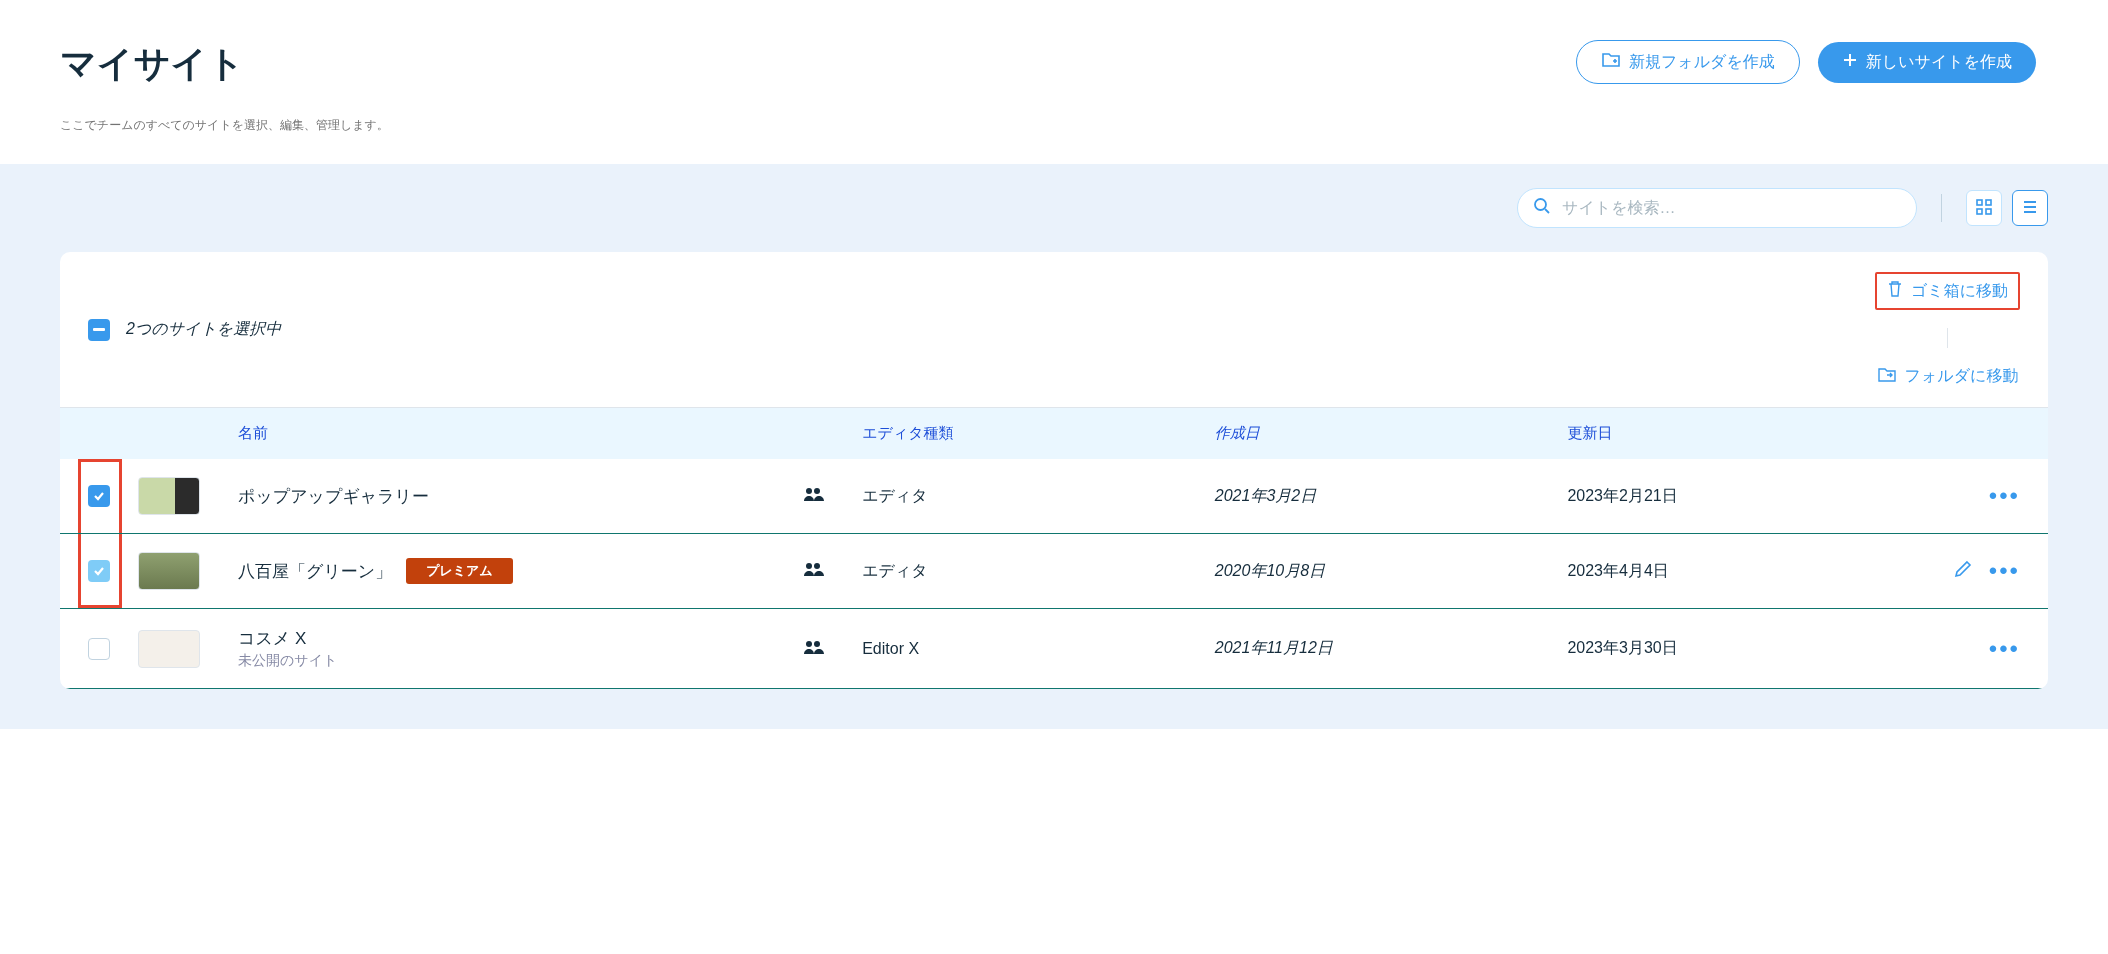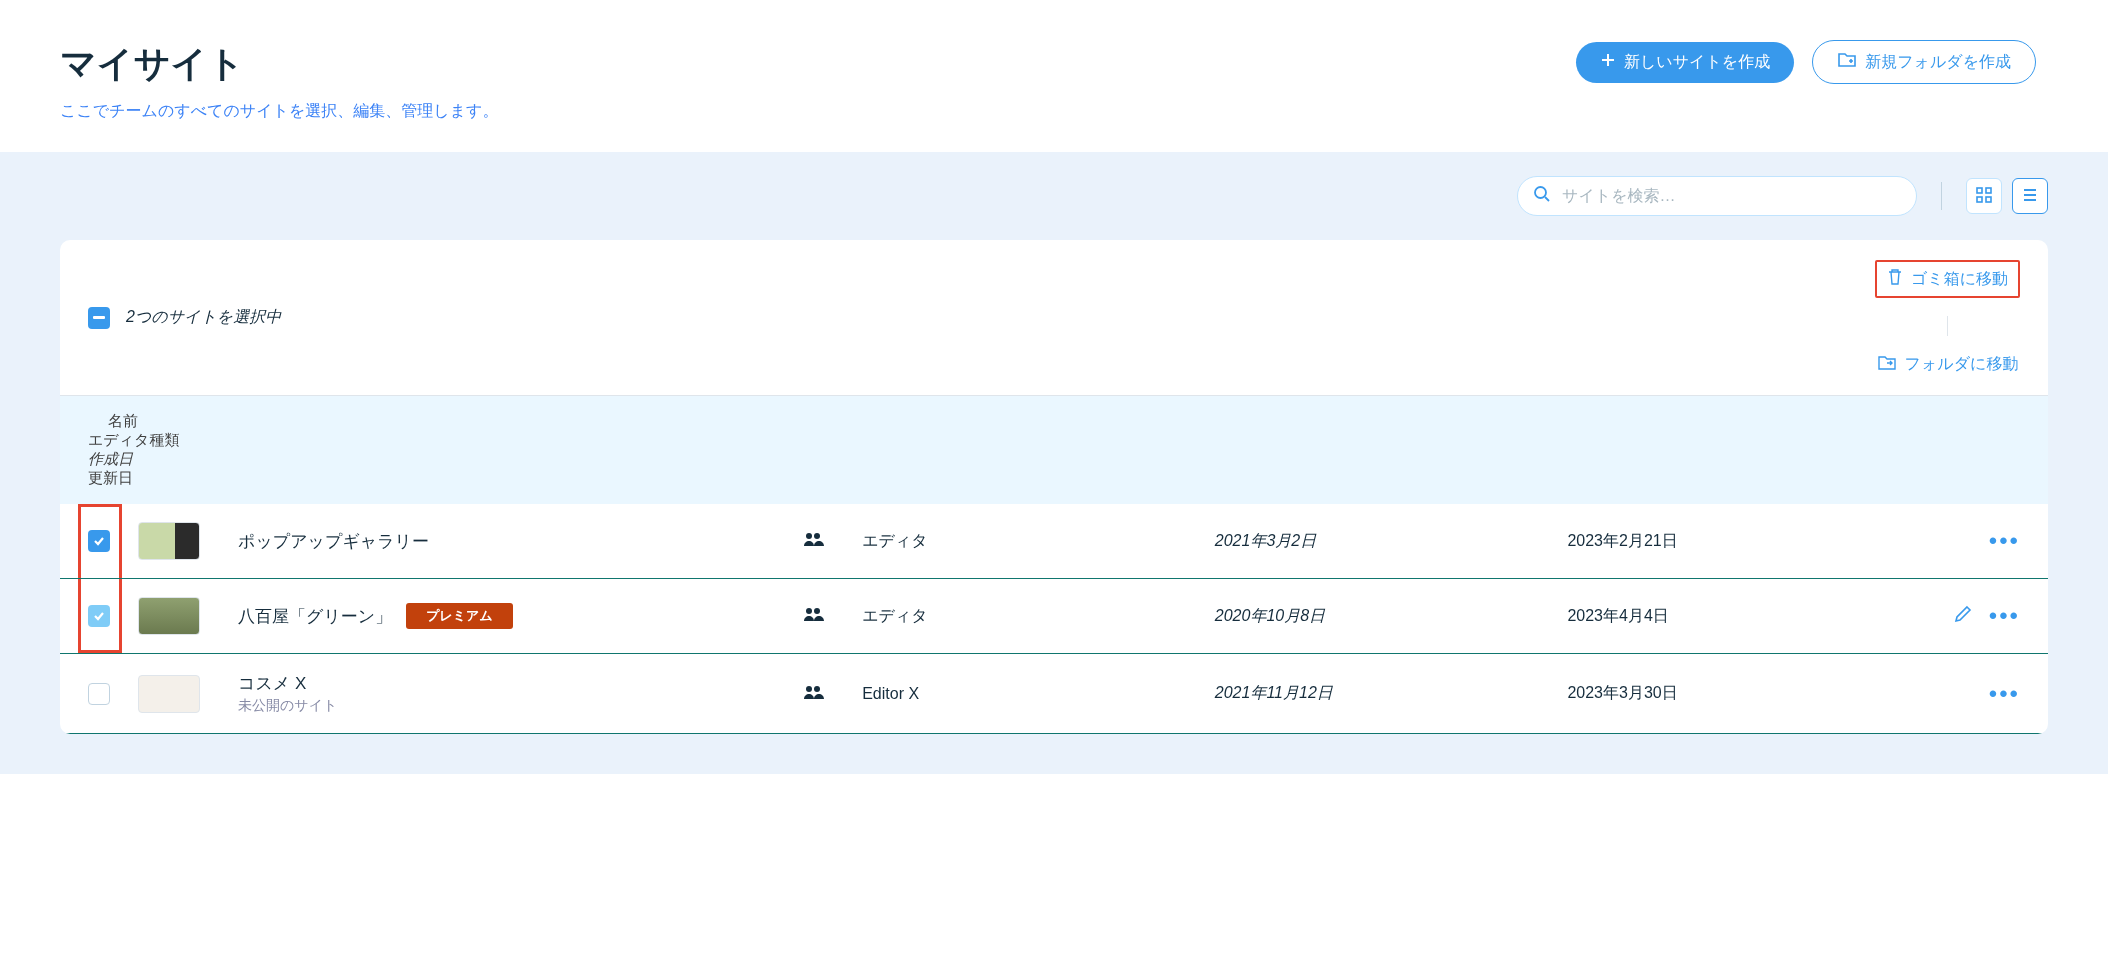--- a/index.html
+++ b/index.html
@@ -1,20 +1,20 @@
 <!DOCTYPE html>
 <html><head>
 <meta charset="utf-8">
 <style>
 * { margin: 0; padding: 0; box-sizing: border-box; }
 body { font-family: -apple-system, BlinkMacSystemFont, "Hiragino Sans", "Yu Gothic", sans-serif; background: #fff; color: #162d3d; }
 .header-section { padding: 40px 72px 30px 60px; display: flex; justify-content: space-between; align-items: flex-start; background: #fff; }
 .header-left { display: flex; flex-direction: column; gap: 12px; }
 .page-title { font-size: 36px; font-weight: 700; color: #162d3d; }
-.page-subtitle { font-size: 16px; color: #3b82f6; }
+.page-subtitle { font-size: 12px; color: #737373; margin-top: 16px; }
 .header-right { display: flex; gap: 18px; align-items: center; }
 .btn { border-radius: 24px; padding: 10px 24px; font-size: 16px; cursor: pointer; display: inline-flex; align-items: center; gap: 8px; border: none; }
 .btn-outline { background: #fff; border: 1px solid #3899ec; color: #3899ec; }
 .btn-primary { background: #3899ec; color: #fff; }
 .toolbar-section { background: #eaf2fb; padding: 24px 60px; display: flex; justify-content: flex-end; align-items: center; gap: 24px; }
 .search-wrap { position: relative; width: 400px; }
 .search-input { width: 100%; border: 1px solid #c1e4fe; border-radius: 24px; padding: 10px 18px 10px 44px; font-size: 16px; background: #fff; color: #577083; outline: none; }
 .search-input::placeholder { color: #a8b7c0; }
 .search-icon { position: absolute; left: 16px; top: 50%; transform: translateY(-50%); }
 .toolbar-divider { width: 1px; height: 28px; background: #c1d3e0; }
@@ -25,21 +25,21 @@
 .panel { background: #fff; border-radius: 10px; overflow: hidden; }
 .selection-bar { display: flex; justify-content: space-between; align-items: center; padding: 20px 28px; border-bottom: 1px solid #dfe5eb; }
 .selection-left { display: flex; align-items: center; gap: 16px; }
 .check-indeterminate { width: 22px; height: 22px; background: #3899ec; border-radius: 4px; display: flex; align-items: center; justify-content: center; }
 .check-indeterminate::after { content: ""; width: 12px; height: 3px; background: #fff; border-radius: 1px; }
 .selection-text { font-size: 16px; color: #162d3d; font-style: italic; }
 .selection-right { display: flex; align-items: center; gap: 18px; flex-direction: column; }
 .action-link { color: #3899ec; font-size: 16px; cursor: pointer; display: inline-flex; align-items: center; gap: 8px; }
 .action-divider { width: 1px; height: 20px; background: #dfe5eb; }
 .highlight-box { border: 2px solid #e64430; padding: 6px 10px; border-radius: 2px; }
-.table-header { display: flex; align-items: flex-start; padding: 16px 28px; background: #eaf7ff; font-size: 15px; color: #404040; flex-direction: column; }
+.table-header { display: flex; align-items: flex-end; padding: 16px 28px; background: #eaf7ff; font-size: 15px; color: #1d4ed8; }
 .col-check { width: 50px; }
 .col-thumb { width: 80px; }
 .col-name { flex: 1.6; padding-left: 20px; }
 .col-shared { width: 60px; }
 .col-editor { flex: 1; }
 .col-created { flex: 1; font-style: italic; }
 .col-updated { flex: 1; }
 .col-actions { width: 100px; display: flex; justify-content: flex-end; gap: 16px; }
 .table-row { display: flex; align-items: center; padding: 18px 28px; border-bottom: 1px solid #0f766e; font-size: 16px; color: #162d3d; position: relative; }
 .checkbox { width: 22px; height: 22px; border-radius: 4px; cursor: pointer; display: flex; align-items: center; justify-content: center; }
@@ -61,36 +61,36 @@
 </style>
 </head>
 <body>
 
 <div class="header-section">
   <div class="header-left">
     <h1 class="page-title">マイサイト</h1>
     <p class="page-subtitle">ここでチームのすべてのサイトを選択、編集、管理します。</p>
   </div>
   <div class="header-right">
-    <button class="btn btn-primary">
-      <span>
-        <svg width="16" height="16" viewBox="0 0 16 16" fill="none" stroke="#fff" stroke-width="2">
-            <path d="M8 2v12M2 8h12"></path>
-          </svg>
-      </span>
-      <span>新しいサイトを作成</span>
-    </button>
     <button class="btn btn-outline">
       <span>
         <svg width="20" height="18" viewBox="0 0 20 18" fill="none" stroke="#3899ec" stroke-width="1.6">
             <path d="M2 3h6l2 2h8v10H2V3z"></path>
             <path d="M14 8v4M12 10h4"></path>
           </svg>
       </span>
       <span>新規フォルダを作成</span>
+    </button>
+    <button class="btn btn-primary">
+      <span>
+        <svg width="16" height="16" viewBox="0 0 16 16" fill="none" stroke="#fff" stroke-width="2">
+            <path d="M8 2v12M2 8h12"></path>
+          </svg>
+      </span>
+      <span>新しいサイトを作成</span>
     </button>
   </div>
 </div>
 
 <div class="toolbar-section">
   <div class="search-wrap">
     <span class="search-icon">
       <svg width="18" height="18" viewBox="0 0 18 18" fill="none" stroke="#3899ec" stroke-width="1.8">
           <circle cx="7.5" cy="7.5" r="5.5"></circle>
           <path d="M12 12l4 4"></path>

